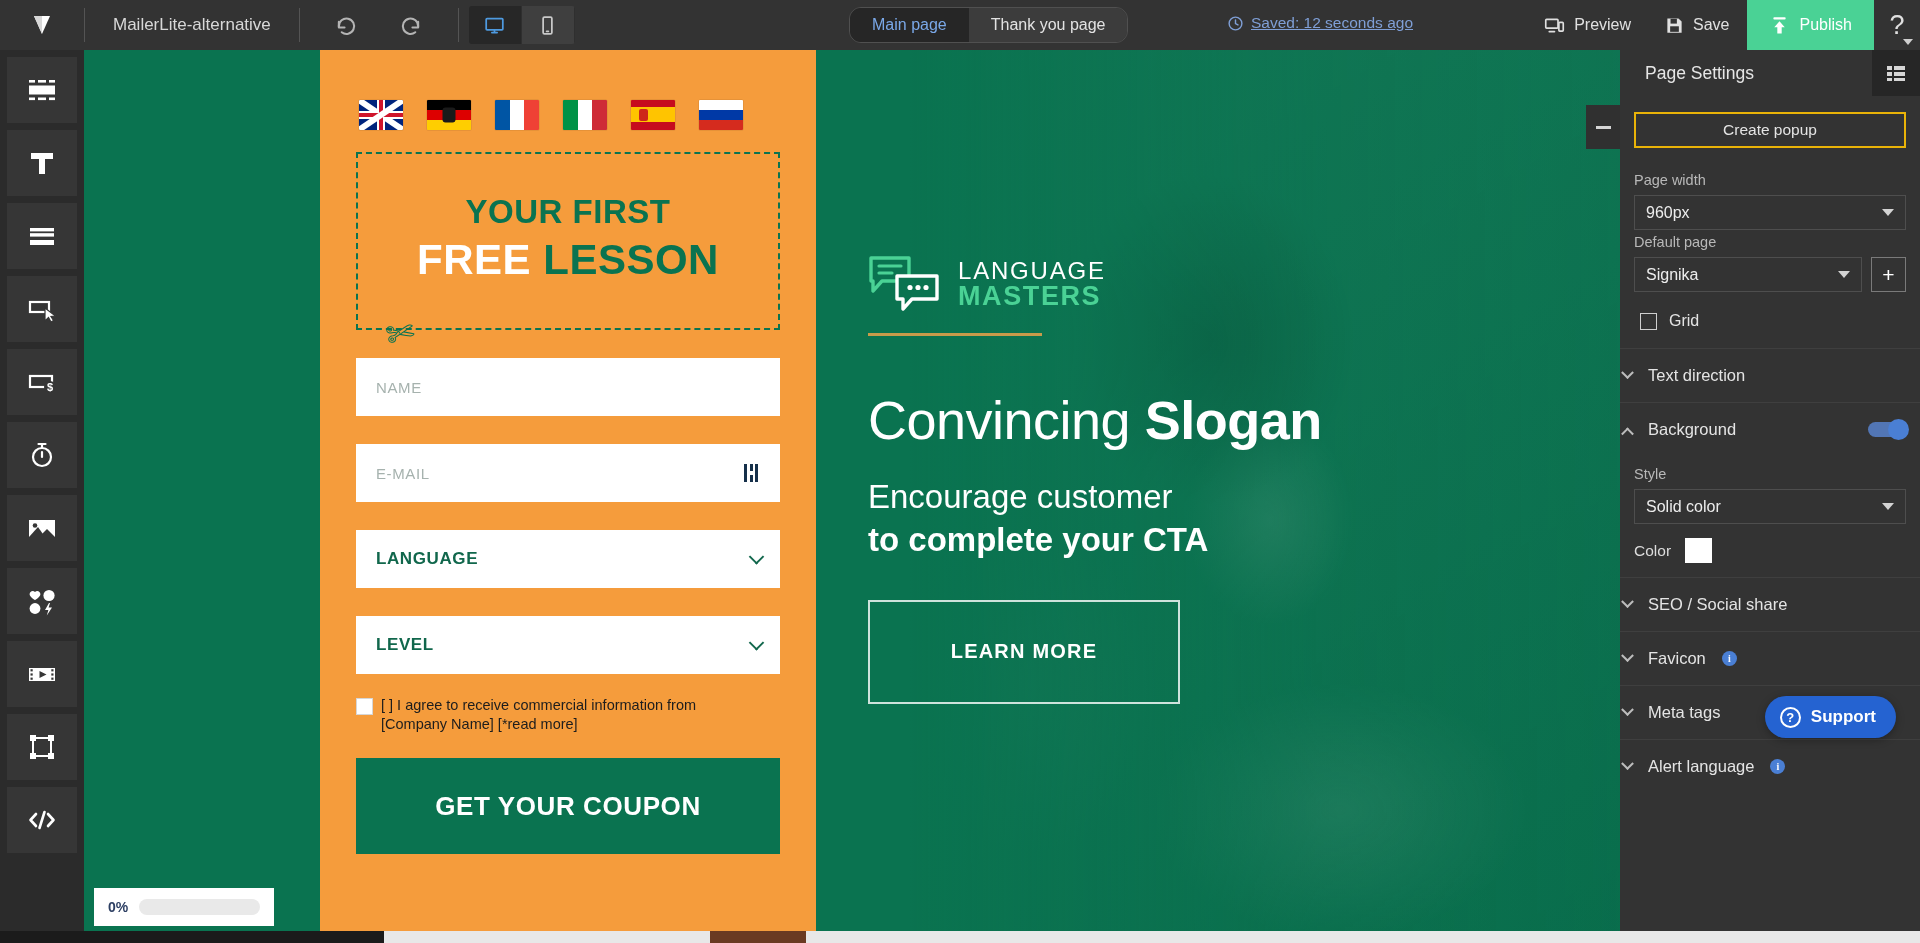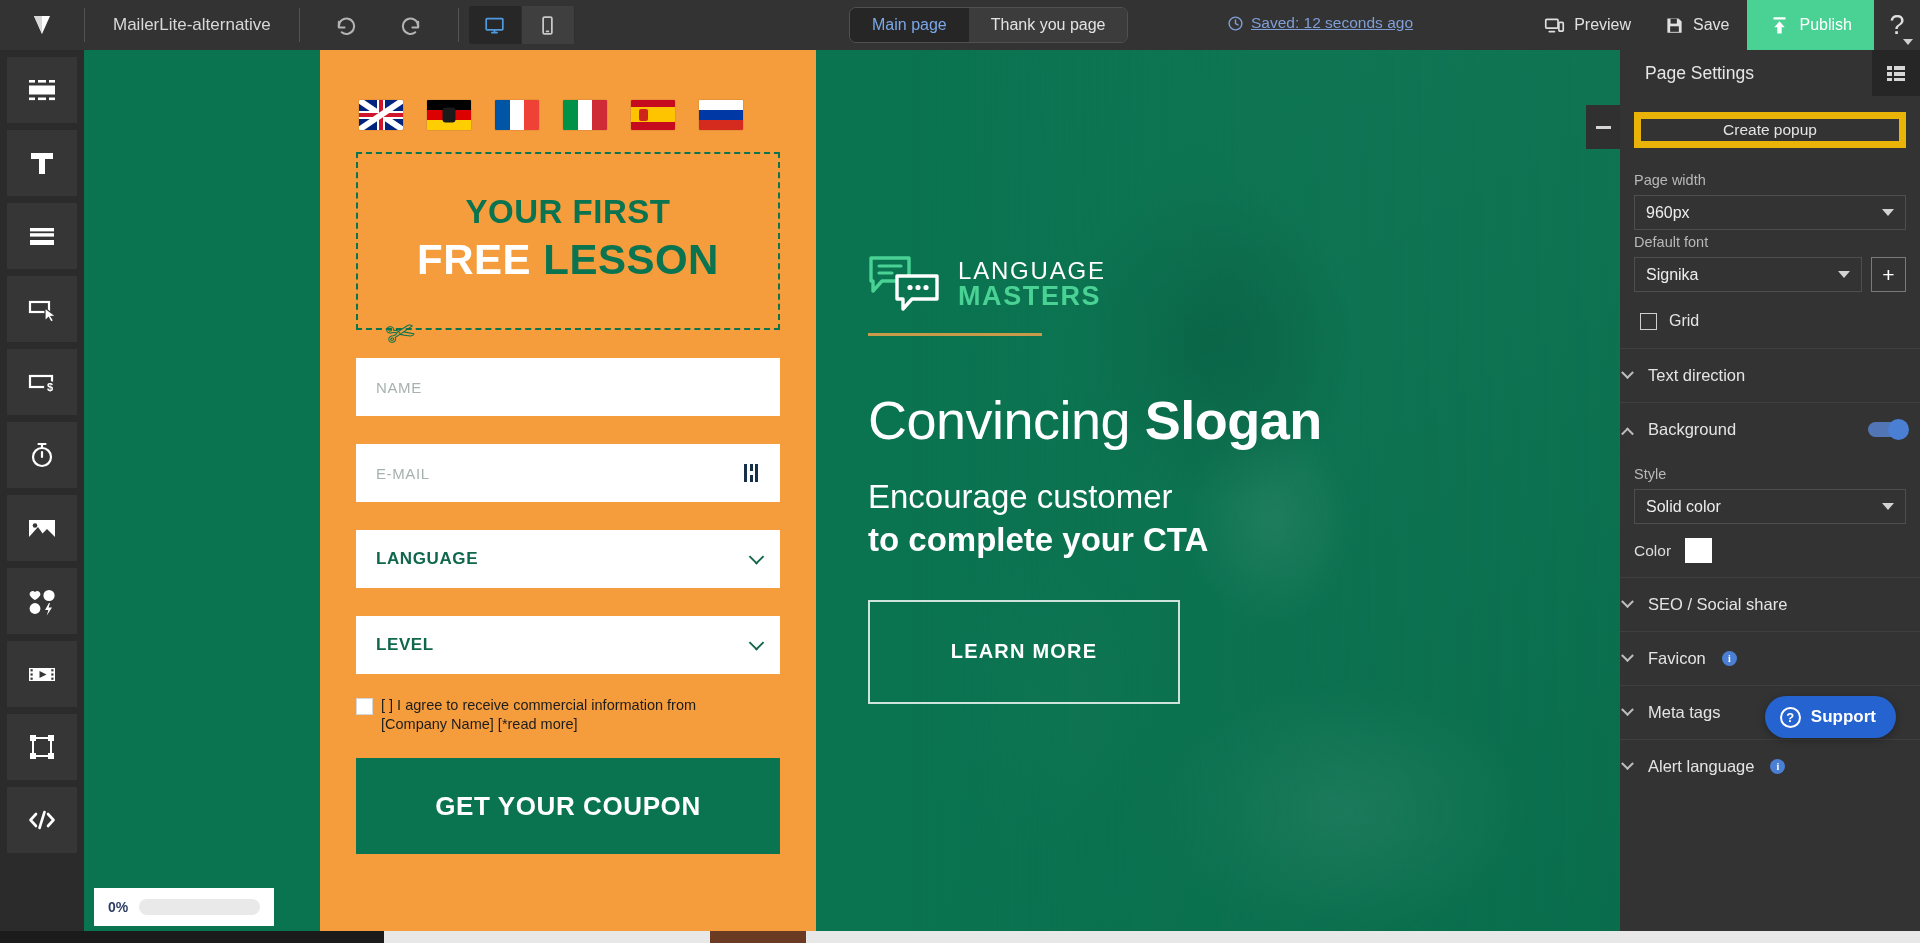--- a/index.html
+++ b/index.html
@@ -42,21 +42,21 @@
     width: 53px; height: 38px;
     display: flex; align-items: center; justify-content: center;
     background: #3f3f3f; cursor: pointer;
     border-right: 1px solid #2f2f2f;
   }
   .device-btn.active { background: #272727; }
 
   .page-tabs {
     position: absolute; left: 849px; top: 7px;
     display: flex; height: 36px;
-    border: 1px solid #505050; border-radius: 7px; overflow: hidden;
+    border: 1px solid #505050; border-radius: 12px; overflow: hidden;
   }
   .page-tab {
     padding: 0 22px; height: 34px;
     display: flex; align-items: center;
     font-size: 16px; color: #e2e2e2; cursor: pointer;
     background: #3c3c3c;
   }
   .page-tab.active { background: #262626; color: #7aa8e8; }
 
   .saved-link {
@@ -309,21 +309,21 @@
     height: 46px; display: flex; align-items: center;
     padding-left: 25px; color: #e6e6e6; font-size: 17.5px;
   }
   .rp-grid-toggle {
     position: absolute; right: 0; top: 0;
     width: 48px; height: 46px; background: #262626;
     display: flex; align-items: center; justify-content: center; cursor: pointer;
   }
   .rp-body { padding: 16px 14px 0 14px; }
   .rp-btn {
-    height: 36px; border: 7px solid #eab308;
+    height: 36px; border: 2px solid #eab308;
     display: flex; align-items: center; justify-content: center;
     color: #e4e4e4; font-size: 15.5px; margin-bottom: 24px; cursor: pointer;
   }
   .rp-label { color: #b8b8b8; font-size: 14.5px; margin: 4px 0 7px 0; }
   .rp-select {
     height: 35px; border: 1px solid #4e4e4e;
     display: flex; align-items: center; justify-content: space-between;
     padding: 0 11px; color: #ededed; font-size: 16px; cursor: pointer;
   }
   .rp-select .dd {
@@ -700,21 +700,21 @@
 
   <div class="rp-body">
     <div class="rp-btn">Create popup</div>
 
     <div class="rp-label">Page width</div>
     <div class="rp-select">
       <span>960px</span>
       <span class="dd"></span>
     </div>
 
-    <div class="rp-label">Default font</div>
+    <div class="rp-label">Default page</div>
     <div class="rp-row">
       <div class="rp-select" style="flex:1">
         <span>Signika</span>
         <span class="dd"></span>
       </div>
       <div class="rp-plus">
         <span>+</span>
       </div>
     </div>
 

